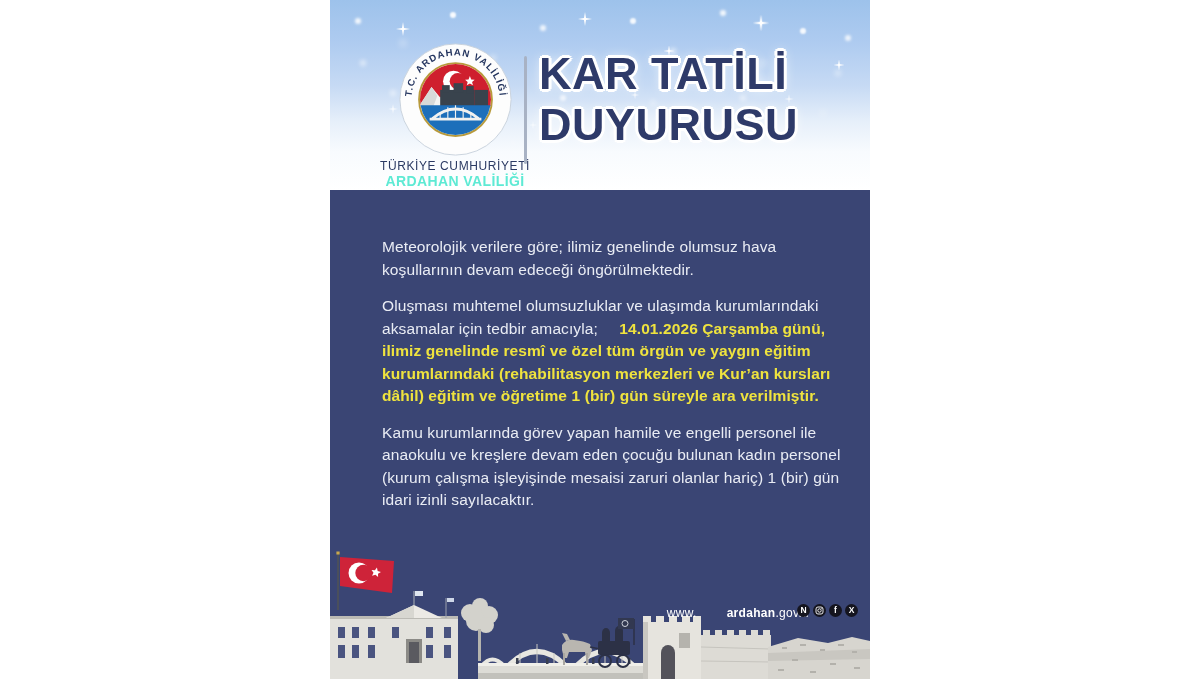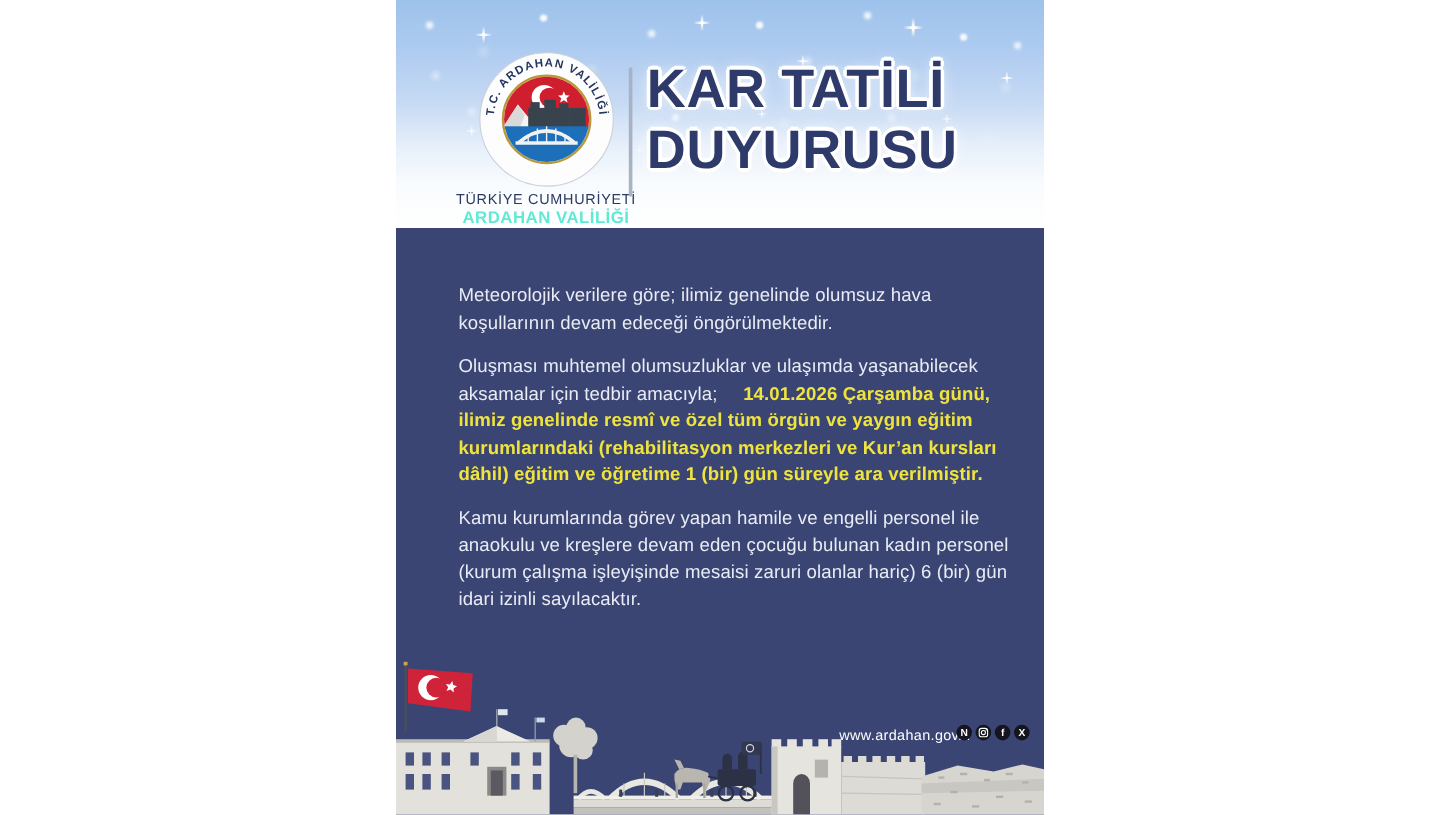--- a/index.html
+++ b/index.html
@@ -48,21 +48,21 @@
 
   
   .bodytext{position:absolute;top:190px;left:0;width:540px;box-sizing:border-box;
     padding:46px 24px 0 52px;color:#E9ECF4;font-size:15.5px;line-height:22.5px;letter-spacing:.1px;}
   .bodytext p{margin:0 0 14px 0;}
   .hl{color:#EFE33E;font-weight:bold;margin-left:17px;}
 
   
   .flag{position:absolute;left:5px;top:551px;z-index:4;}
   .weburl{position:absolute;top:606px;right:60px;z-index:5;color:#fff;font-size:12px;letter-spacing:.3px;}
-  .weburl b{font-weight:normal;}
+  .weburl b{font-weight:bold;margin-left:30px;}
   .social{position:absolute;top:604px;right:12px;z-index:5;display:flex;gap:3px;align-items:center;}
   .sicon{width:13px;height:13px;border-radius:50%;background:#15151F;color:#fff;display:flex;
     align-items:center;justify-content:center;font-size:8.5px;font-weight:bold;line-height:13px;}
   .cityscape{position:absolute;left:0;bottom:0;z-index:2;display:block;}
 </style>
 </head>
 <body>
 
 <div class="canvas">
   <div class="poster">
@@ -125,22 +125,22 @@
 
     <div class="divider"></div>
 
     <h1 class="title">
       <span>KAR TATİLİ</span>
       <span>DUYURUSU</span>
     </h1>
 
     <main class="bodytext">
       <p>Meteorolojik verilere göre; ilimiz genelinde olumsuz hava koşullarının devam edeceği öngörülmektedir.</p>
-      <p><span>Oluşması muhtemel olumsuzluklar ve ulaşımda yaşanabilecek aksamalar için tedbir amacıyla; </span><strong class="hl">14.01.2026 Çarşamba günü, ilimiz genelinde resmî ve özel tüm örgün ve yaygın eğitim kurumlarındaki (rehabilitasyon merkezleri ve Kur’an kursları dâhil) eğitim ve öğretime 1 (bir) gün süreyle ara verilmiştir.</strong></p>
-      <p>Kamu kurumlarında görev yapan hamile ve engelli personel ile anaokulu ve kreşlere devam eden çocuğu bulunan kadın personel (kurum çalışma işleyişinde mesaisi zaruri olanlar hariç) 6 (bir) gün idari izinli sayılacaktır.</p>
+      <p><span>Oluşması muhtemel olumsuzluklar ve ulaşımda kurumlarındaki aksamalar için tedbir amacıyla; </span><strong class="hl">14.01.2026 Çarşamba günü, ilimiz genelinde resmî ve özel tüm örgün ve yaygın eğitim kurumlarındaki (rehabilitasyon merkezleri ve Kur’an kursları dâhil) eğitim ve öğretime 1 (bir) gün süreyle ara verilmiştir.</strong></p>
+      <p>Kamu kurumlarında görev yapan hamile ve engelli personel ile anaokulu ve kreşlere devam eden çocuğu bulunan kadın personel (kurum çalışma işleyişinde mesaisi zaruri olanlar hariç) 1 (bir) gün idari izinli sayılacaktır.</p>
     </main>
 
     <svg class="flag" width="62" height="60" viewBox="0 0 62 60">
       <rect x="2" y="3" width="2" height="56" fill="#4A4F5C"></rect>
       <rect x="1.4" y="0.5" width="3.2" height="3" fill="#C9A84C"></rect>
       <path d="M 5,6 L 59,10 L 57,42 L 5,35 Z" fill="#CE2339"></path>
       <circle cx="24" cy="22" r="10.5" fill="#FFFFFF"></circle>
       <circle cx="28.5" cy="22" r="8.2" fill="#CE2339"></circle>
       <polygon fill="#FFFFFF" transform="rotate(12 41 21)" points="41,16.5 42.4,19.6 45.8,19.9 43.3,22.2 44.1,25.5 41,23.7 37.9,25.5 38.7,22.2 36.2,19.9 39.6,19.6"></polygon>
     </svg>

